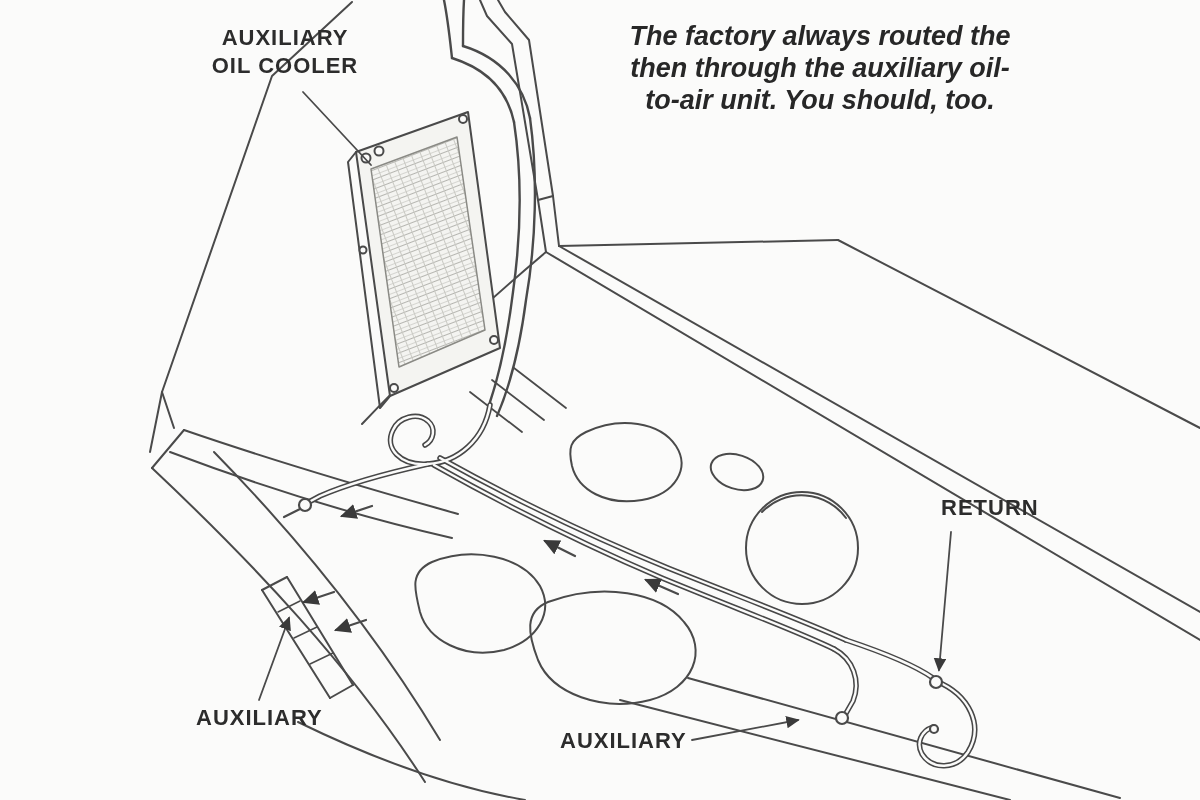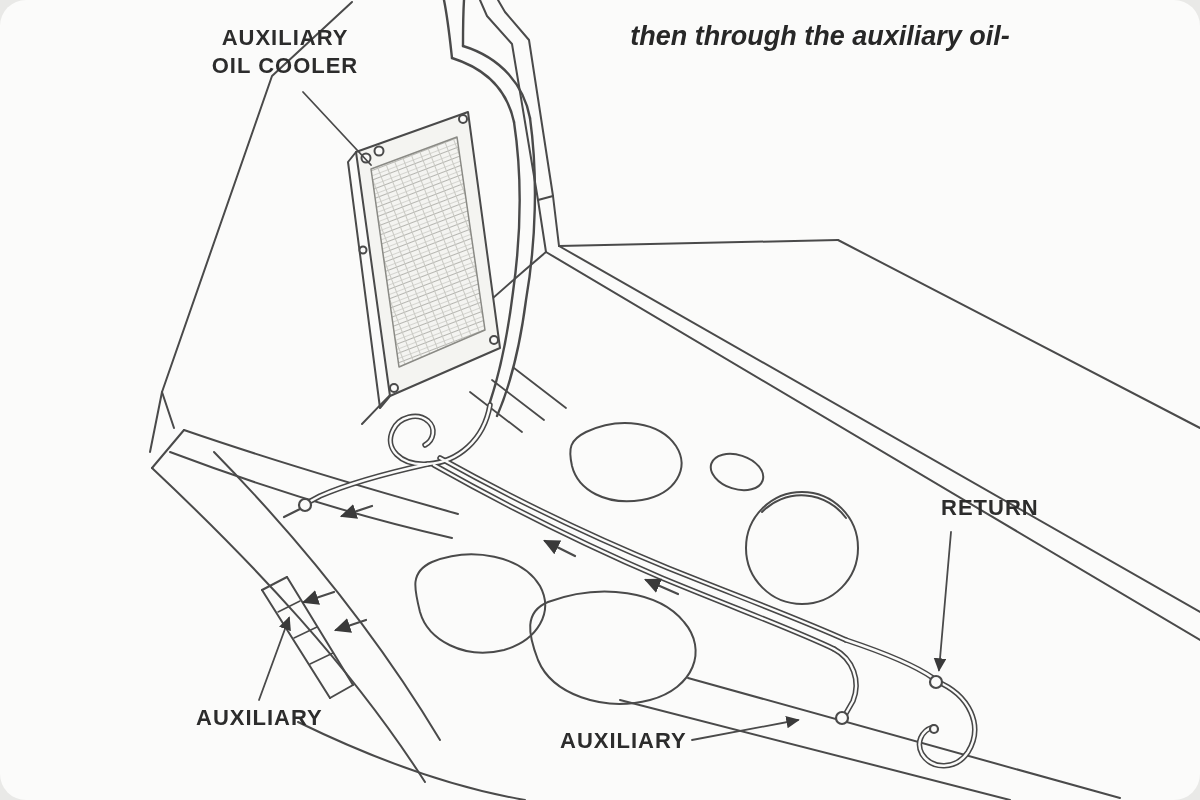--- a/index.html
+++ b/index.html
@@ -4,21 +4,20 @@
 <style>
   html, body { margin: 0; padding: 0; }
   body { background: #e9e9e7; }
   .figure {
     position: relative;
     width: 1200px;
     height: 800px;
     background: #fbfbfa;
     overflow: hidden;
     font-family: "Liberation Sans", sans-serif;
-    border-radius: 26px;
   }
   .figure svg { position: absolute; left: 0; top: 0; }
   .label {
     position: absolute;
     font-weight: 700;
     font-size: 22px;
     letter-spacing: 1px;
     color: #2c2c2c;
     white-space: pre-line;
     text-align: center;
@@ -168,16 +167,18 @@
     </g>
   </svg>
 
   <div class="label label-aux">AUXILIARY
 OIL COOLER</div>
   <div class="label label-radiator">AUXILIARY</div>
   <div class="label label-pressure">AUXILIARY</div>
   <div class="label label-return">RETURN</div>
 
   <div class="caption">
+    <div>The factory always routed the</div>
     <div>then through the auxiliary oil-</div>
+    <div>to-air unit. You should, too.</div>
   </div>
 
 </div>
 
 </body></html>

